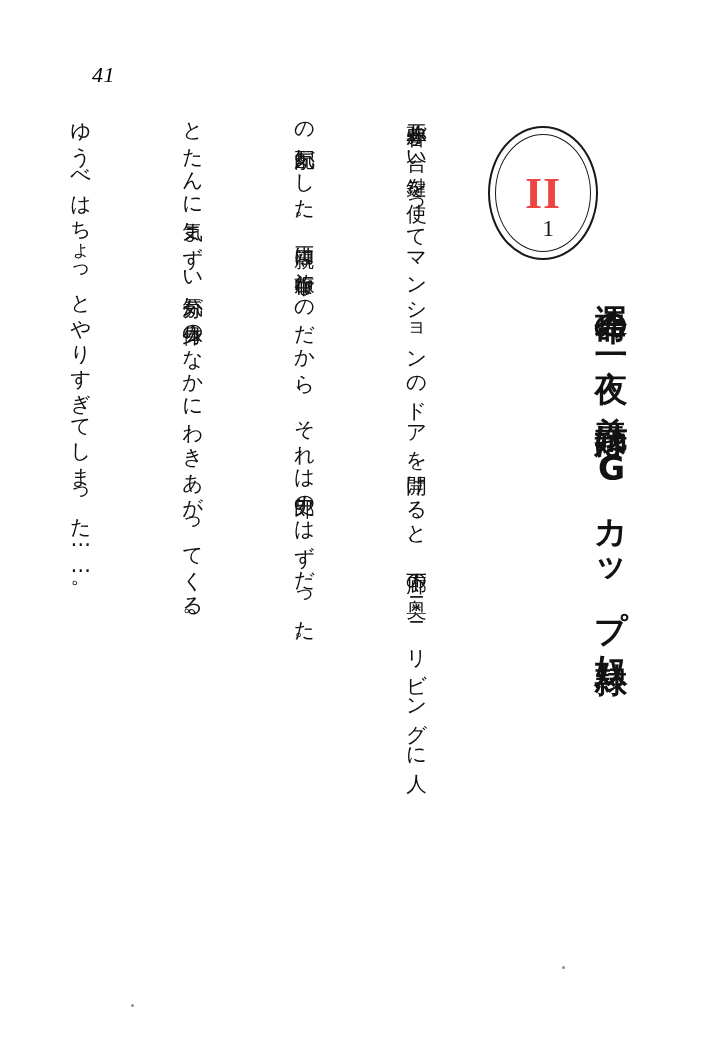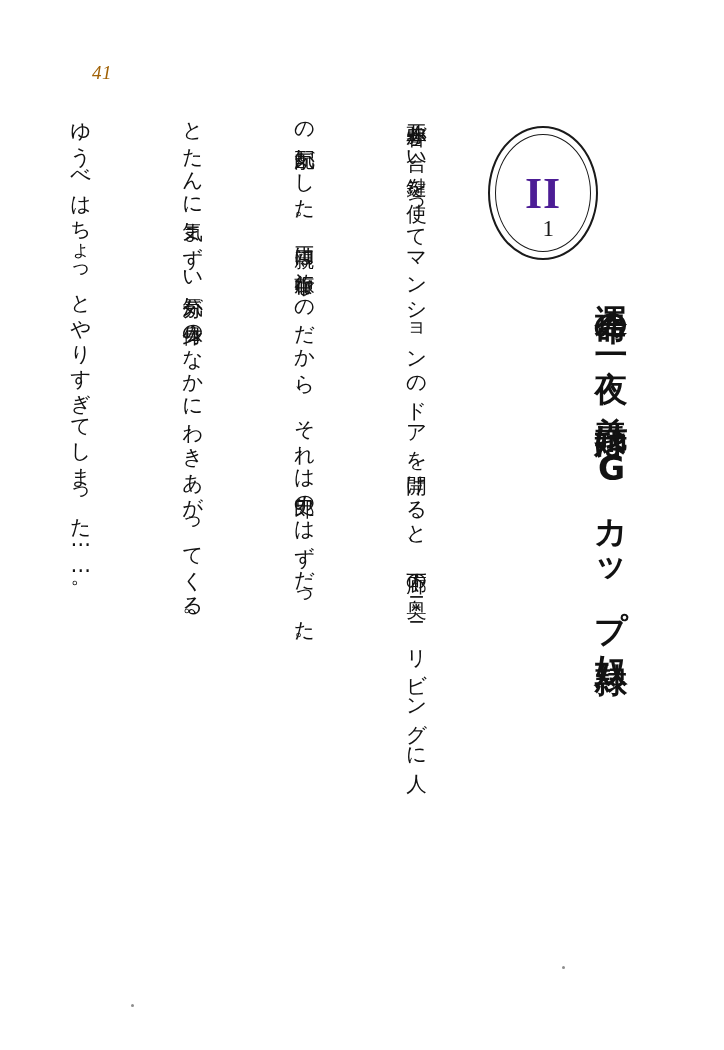--- a/index.html
+++ b/index.html
@@ -22,22 +22,22 @@
     background: #ffffff;
   }
 
   
   .page-number {
     position: absolute;
     left: 92px;
     top: 62px;
     font-family: "Liberation Serif", "DejaVu Serif", serif;
     font-style: italic;
-    font-size: 19px;
-    color: #a16207;
+    font-size: 22px;
+    color: #000000;
     letter-spacing: 0.5px;
   }
 
   
   .chapter-emblem {
     position: absolute;
     left: 488px;
     top: 126px;
     width: 112px;
     height: 136px;
@@ -68,21 +68,21 @@
     top: 0;
     width: 110px;
     height: 134px;
     display: flex;
     align-items: center;
     justify-content: center;
     font-family: "Liberation Serif", "DejaVu Serif", serif;
     font-weight: bold;
     font-size: 44px;
     letter-spacing: 1px;
-    color: #4c1d95;
+    color: #ef4444;
   }
 
   
   .vtext {
     writing-mode: vertical-rl;
     text-orientation: upright;
     font-family: "DejaVu Sans", "Liberation Sans", sans-serif;
     color: #121212;
     white-space: pre;
   }

